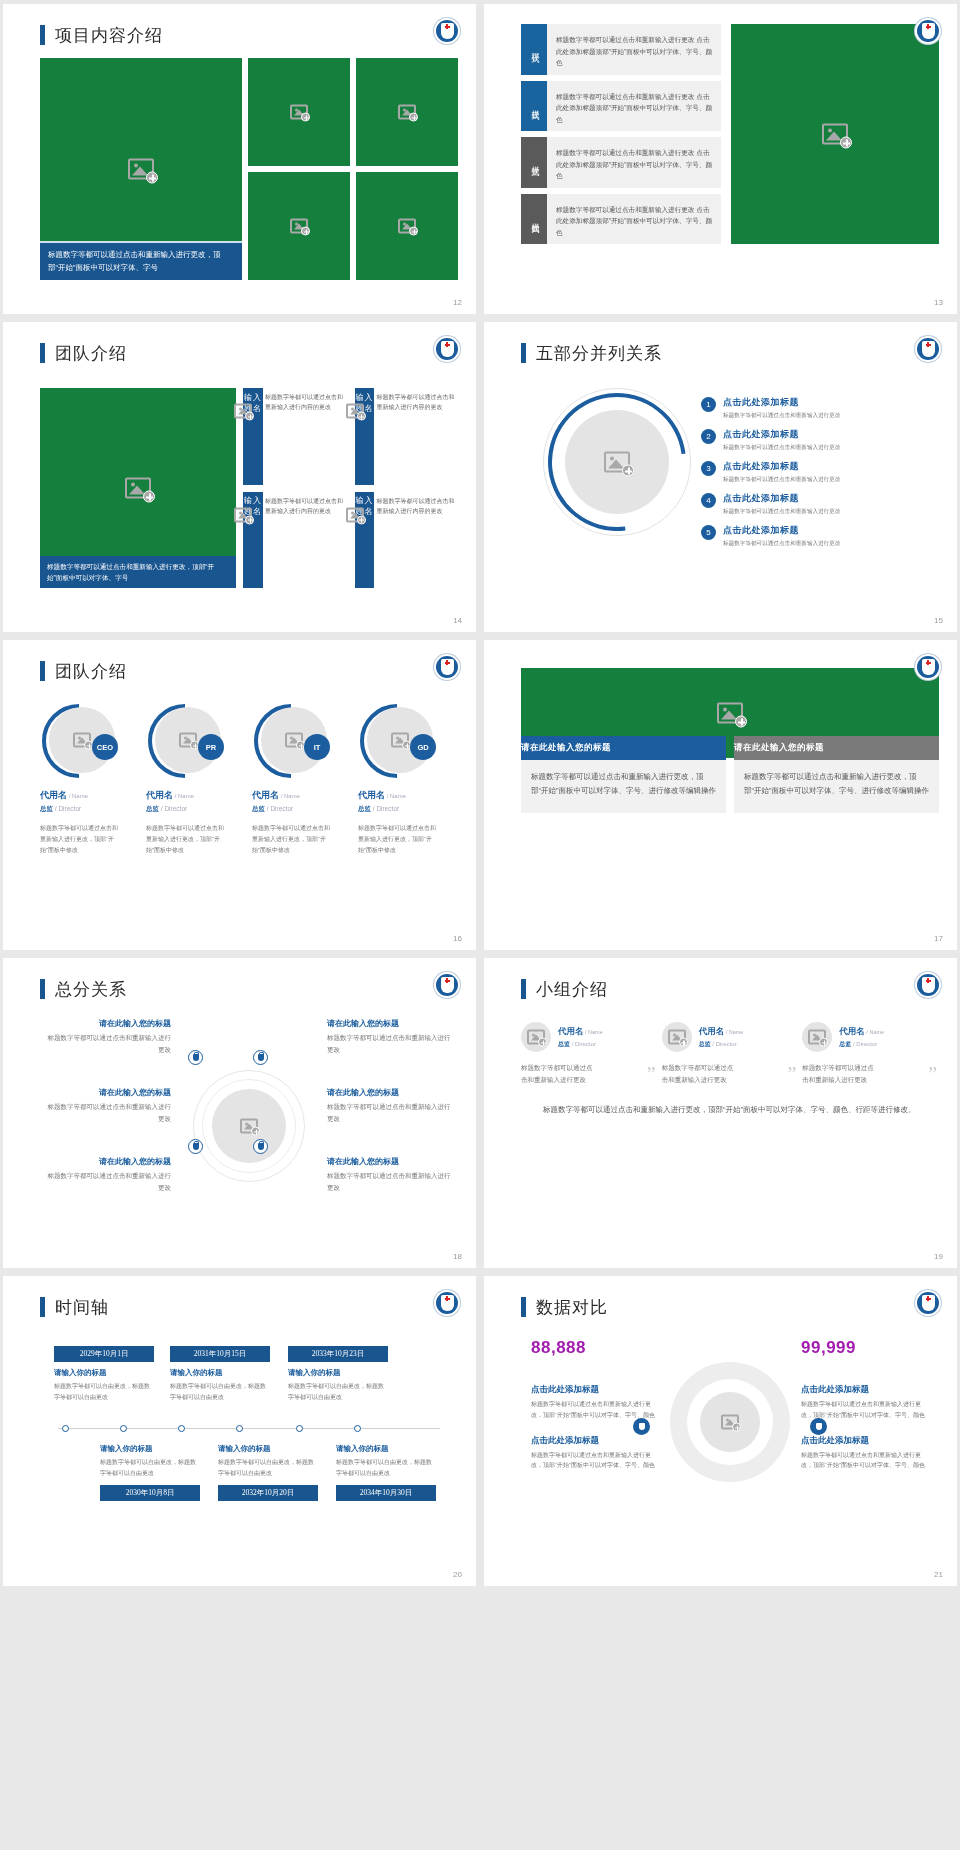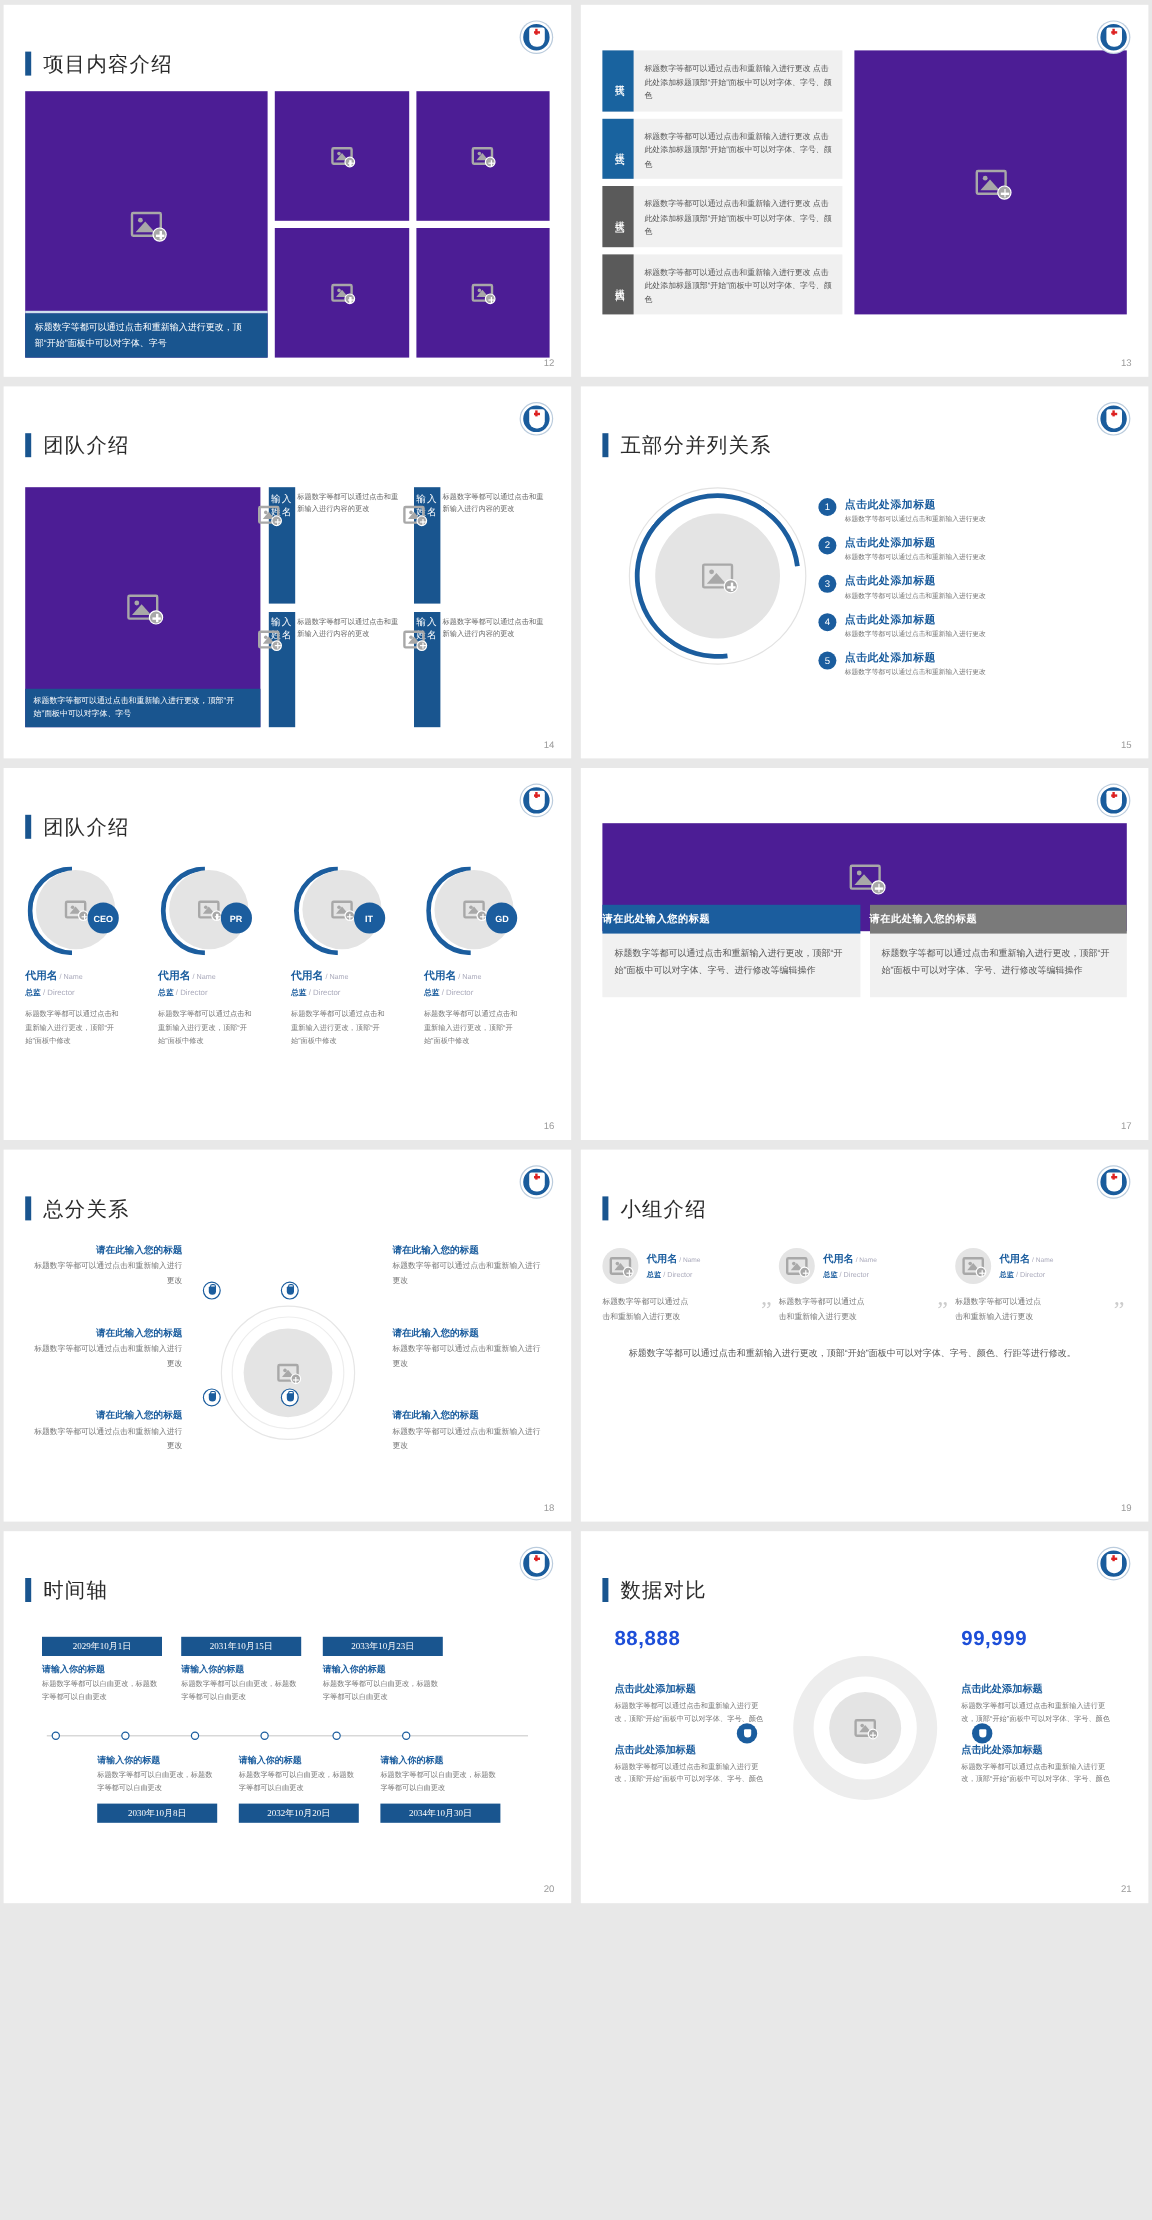--- a/index.html
+++ b/index.html
@@ -4,36 +4,36 @@
 <style>
   * { box-sizing: border-box; margin:0; padding:0; }
   body {
     width:960px; height:1850px;
     background:#e8e8e8;
     font-family:"Liberation Sans","DejaVu Sans",sans-serif;
     overflow:hidden;
   }
   .grid { display:grid; grid-template-columns:1fr 1fr; grid-auto-rows:310px; gap:8px 8px; padding:4px 3px; }
   .slide { background:#fff; position:relative; overflow:hidden; }
-  .slide-inner { position:absolute; inset:0; padding:32px 18px 0 18px; }
+  .slide-inner { position:absolute; inset:0; padding:14px 18px 0 18px;margin-left:19px; }
 
   
   .hdr { display:flex; align-items:center; height:34px; }
   .hdr .bar { width:5px; height:20px; background:#19558f; margin-right:10px; }
   .hdr .title { font-size:17px; color:#2b2b2b; letter-spacing:1px; }
   .logo { position:absolute; top:14px; right:16px; width:26px; height:26px; border-radius:50%;
           background:#1a5c9c; border:2px solid #fff; box-shadow:0 0 0 1px #bcd; display:flex;
           align-items:center; justify-content:center; }
   .logo .inner { width:13px; height:16px; background:#fff; border-radius:2px 2px 6px 6px; position:relative; }
   .logo .inner:before { content:""; position:absolute; left:4px; top:3px; width:5px; height:1.6px; background:#d22; }
   .logo .inner:after { content:""; position:absolute; left:5.7px; top:1.3px; width:1.6px; height:5px; background:#d22; }
   .pgnum { position:absolute; right:14px; bottom:7px; font-size:8px; color:#9a9a9a; }
 
   
-  .ph { background:#4c1d95; position:relative; }
+  .ph { background:#15803d; position:relative; }
   .imgicon { position:absolute; left:50%; top:50%; transform:translate(-50%,-50%);
              width:26px; height:21px; border:2px solid #a8a8a8; border-radius:2px; }
   .imgicon:before { content:""; position:absolute; left:2px; bottom:2px; width:0; height:0;
                     border-left:8px solid transparent; border-right:8px solid transparent; border-bottom:9px solid #a8a8a8; }
   .imgicon:after { content:""; position:absolute; left:4px; top:3px; width:4px; height:4px; border-radius:50%; background:#a8a8a8; }
   .plusdot { position:absolute; right:-6px; bottom:-6px; width:12px; height:12px; border-radius:50%;
              background:#a8a8a8; border:1.6px solid #fff; }
   .plusdot:before { content:""; position:absolute; left:2.4px; top:5px; width:7px; height:1.6px; background:#fff; }
   .plusdot:after { content:""; position:absolute; left:5px; top:2.4px; width:1.6px; height:7px; background:#fff; }
   .imgicon.sm { width:18px; height:15px; }
@@ -150,21 +150,21 @@
   .tl-t { font-size:7.5px; font-weight:bold; color:#1b5d9e; margin-top:6px; }
   .tl-d { font-size:6px; color:#777; line-height:1.8; margin-top:3px; }
   .tl-dot { position:absolute; width:7px; height:7px; border-radius:50%; background:#fff; border:1.5px solid #1b5d9e; top:91px; }
 
   
   .s21-wrap { position:relative; height:220px; margin-top:8px; }
   .s21-hub { position:absolute; left:50%; top:30px; transform:translateX(-50%); width:120px; height:120px; }
   .s21-hub .o { position:absolute; inset:0; border-radius:50%; background:#ededed; }
   .s21-hub .i { position:absolute; inset:17px; border-radius:50%; background:#fff; }
   .s21-hub .c { position:absolute; inset:30px; border-radius:50%; background:#e4e4e4; }
-  .s21-num { font-size:17px; font-weight:bold; color:#1d4ed8; letter-spacing:.5px; }
+  .s21-num { font-size:17px; font-weight:bold; color:#a21caf; letter-spacing:.5px; }
   .s21-t { font-size:8.5px; font-weight:bold; color:#1b5d9e; margin-top:26px; }
   .s21-d { font-size:6px; color:#777; line-height:1.8; margin-top:3px; }
   .s21-side { position:absolute; width:128px; top:6px; }
   .s21-pin { position:absolute; width:17px; height:17px; border-radius:50%; background:#1b5d9e; top:86px; }
   .s21-pin i { position:absolute; left:5.5px; top:5px; width:6px; height:7px; background:#fff; border-radius:1px 1px 3px 3px; }
 </style>
 </head>
 <body>
 
 <div class="grid">

